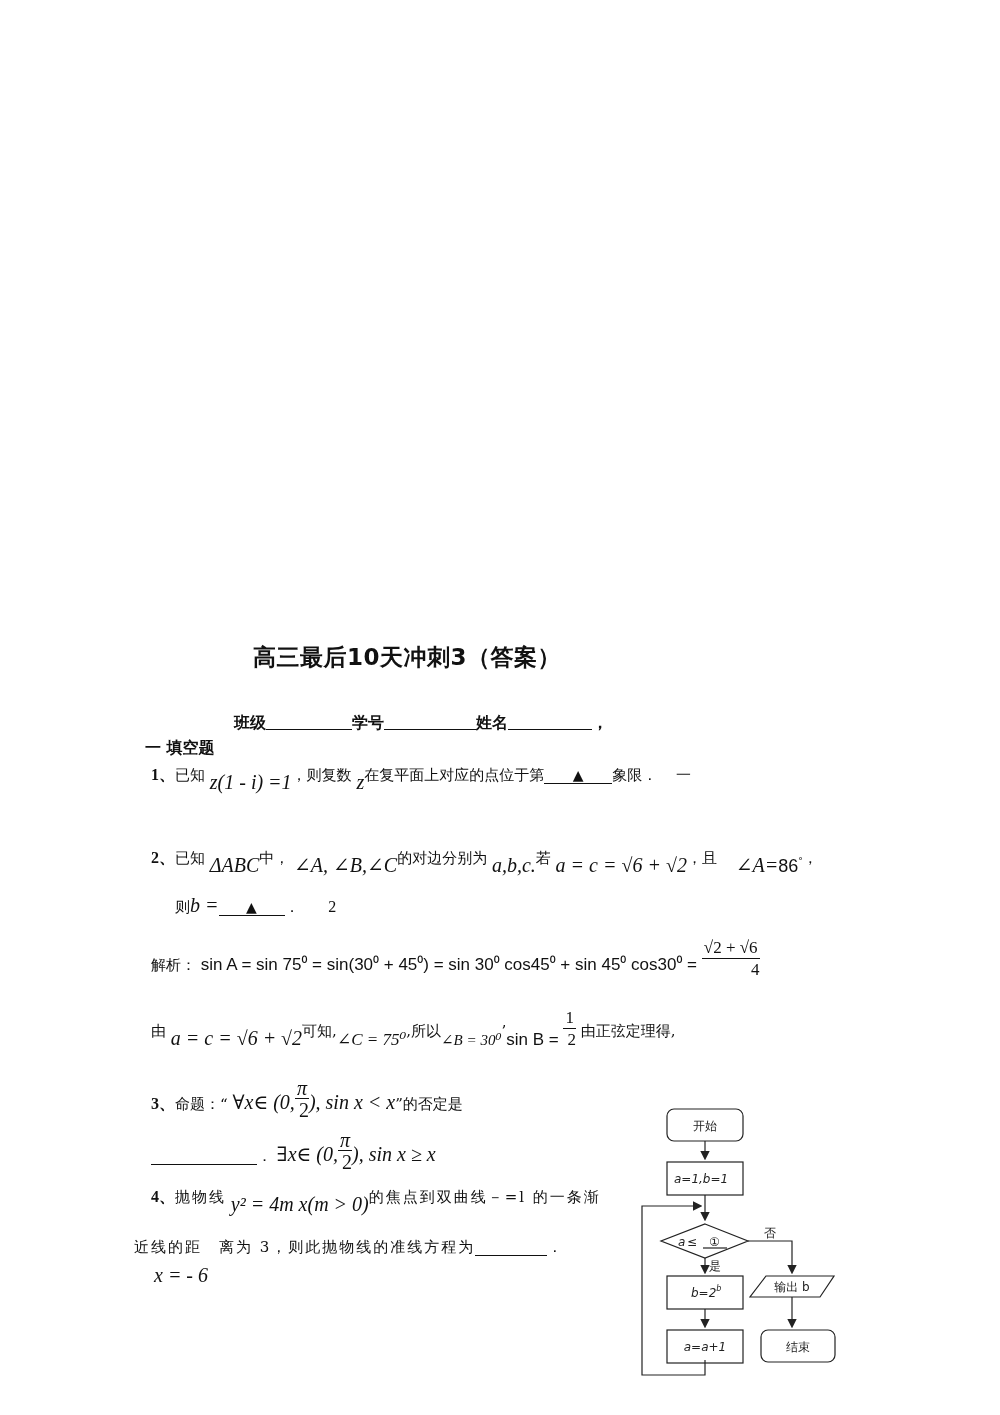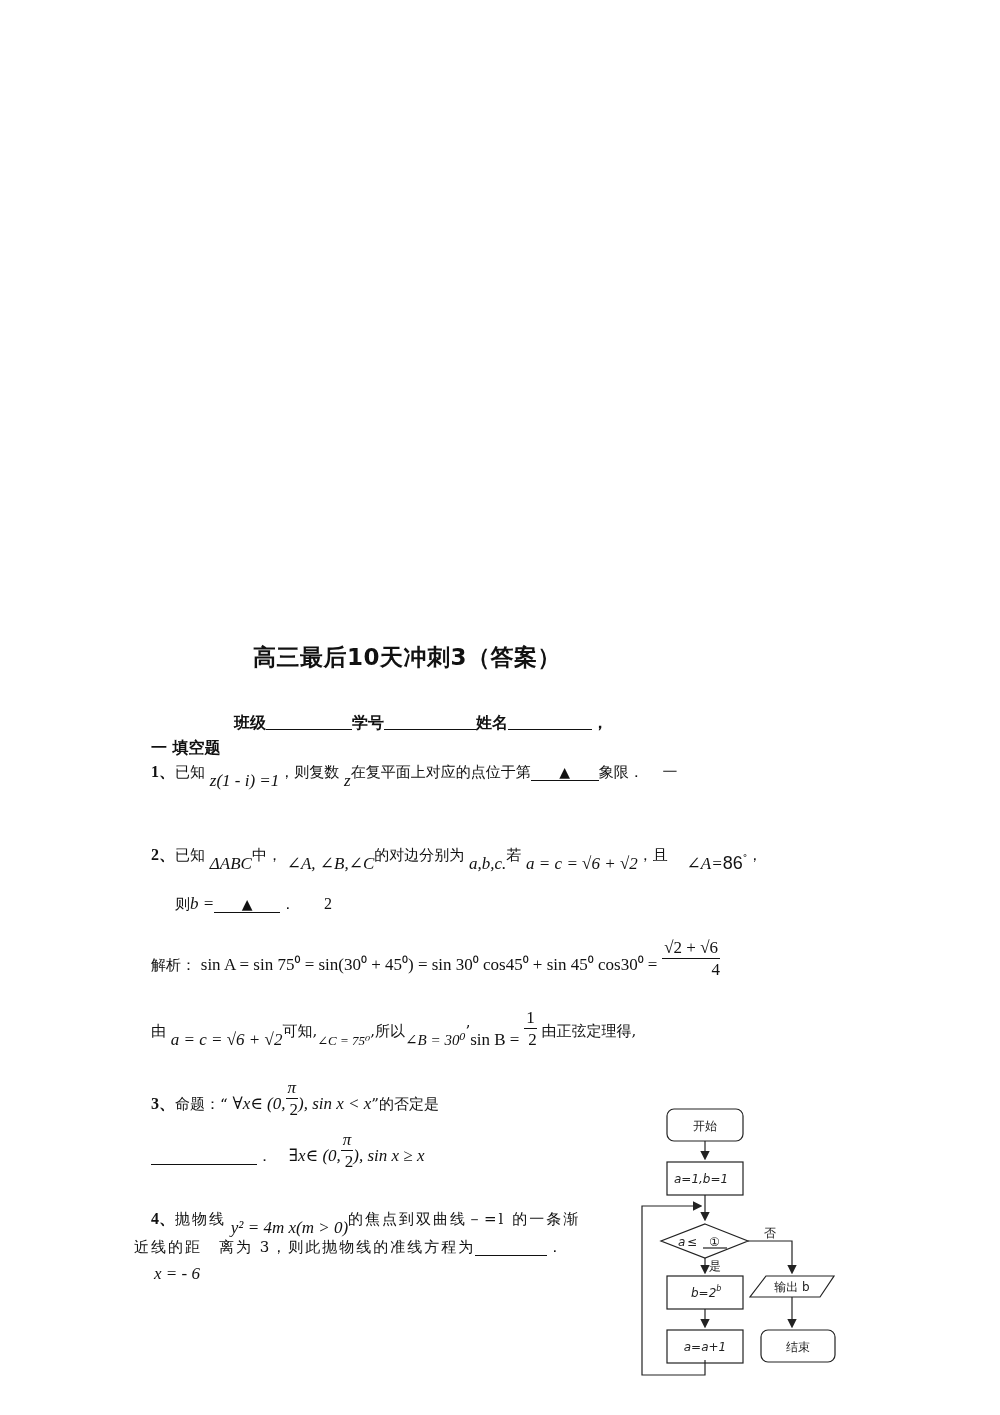--- a/index.html
+++ b/index.html
@@ -4,25 +4,25 @@
   <style>
     html, body { margin: 0; padding: 0; }
     body {
       width: 1000px; height: 1415px; background: #ffffff; position: relative; overflow: hidden;
       color: #111; font-family: "DejaVu Serif", "Liberation Serif", serif;
     }
     .abs { position: absolute; white-space: nowrap; }
     .title { left: 229px; top: 642px; font-family: "DejaVu Sans", "Liberation Sans", sans-serif; font-weight: bold; font-size: 23px; letter-spacing: 0.5px; margin-left: 24px; }
     .info { left: 234px; top: 713px; font-family: "DejaVu Sans", "Liberation Sans", sans-serif; font-weight: bold; font-size: 16px; text-align: right; }
     .info .blank { display: inline-block; border-bottom: 1.5px solid #111; height: 16px; vertical-align: -2px; }
-    .section { left: 151px; top: 738px; font-family: "DejaVu Sans", "Liberation Sans", sans-serif; font-weight: bold; font-size: 16px; }
+    .section { left: 145px; top: 738px; font-family: "DejaVu Sans", "Liberation Sans", sans-serif; font-weight: bold; font-size: 16px; }
     .q { font-size: 15px; }
     .qnum { font-weight: bold; font-family: "Liberation Serif", serif; font-size: 16px; }
-    .m { font-family: "Liberation Serif", "DejaVu Serif", serif; font-style: italic; font-size: 17px; }
-    .mu { font-family: Liberation Serif, serif; font-size: 17px; text-align: right; }
+    .m { font-family: "Liberation Serif", "DejaVu Serif", serif; font-style: italic; font-size: 20px; }
+    .mu { font-family: Liberation Sans, sans-serif; font-size: 17px; text-align: right; }
     .msans { font-family: "Liberation Sans", sans-serif; font-size: 18px; }
     .low { position: relative; top: 9px; }
     .sup { font-size: 9px; vertical-align: 8px; }
     .tri-blank { display: inline-block; border-bottom: 1.5px solid #111; text-align: center; font-size: 14px; line-height: 15px; }
     .ans { font-family: "Liberation Serif", serif; font-size: 16px; }
     .frac { display: inline-block; vertical-align: middle; text-align: right; font-family: "Liberation Serif", serif; }
     .frac .num { display: block; border-bottom: 1px solid #111; padding: 0 2px; line-height: 20px; }
     .frac .den { display: block; line-height: 22px; }
     .fc-text { font-family: "DejaVu Sans", "Liberation Sans", sans-serif; font-size: 12px; fill: #222; }
     .fc-it { font-family: "DejaVu Sans", "Liberation Sans", sans-serif; font-size: 12px; font-style: italic; fill: #222; }
@@ -59,35 +59,35 @@
 </div>
 
 <div class="abs q" style="left:151px; top:950px;">
   <span>解析：</span>
   <span class="mu">sin A = sin 75⁰ = sin(30⁰ + 45⁰) = sin 30⁰ cos45⁰ + sin 45⁰ cos30⁰ =</span>
   <span class="frac mu" style="margin-top:-12px"><span class="num">√2 + √6</span><span class="den">4</span></span>
 </div>
 
 <div class="abs q" style="left:151px; top:1012px;">
   <span>由</span>
-  <span class="m low">a = c = √6 + √2</span><span>可知,</span><span class="m low" style="font-size:13px">∠C = 75⁰</span><span>,所以</span><span class="m low" style="font-size:15px">∠B = 30⁰</span><span>’</span><span class="mu low">sin B =</span>
+  <span class="m low">a = c = √6 + √2</span><span>可知,</span><span class="m low" style="font-size:17px">∠C = 75⁰</span><span>,所以</span><span class="m low" style="font-size:15px">∠B = 30⁰</span><span>’</span><span class="mu low">sin B =</span>
   <span class="frac mu" style="margin-top:-4px"><span class="num">1</span><span class="den">2</span></span>
   <span>由正弦定理得,</span>
 </div>
 
 <div class="abs q" style="left:151px; top:1088px;">
   <span class="qnum">3、</span><span>命题：“</span>
   <span class="m">∀x∈ (0,</span><span class="frac m" style="margin-top:-10px"><span class="num">π</span><span class="den" style="font-style:normal">2</span></span><span class="m">), sin x &lt; x</span><span>”的否定是</span>
 </div>
 <div class="abs q" style="left:151px; top:1140px;">
   <span class="tri-blank" style="width:106px">&nbsp;</span><span>．</span>
-  <span style="margin-left:12px" class="m">∃x∈ (0,</span><span class="frac m" style="margin-top:-10px"><span class="num">π</span><span class="den" style="font-style:normal">2</span></span><span class="m">), sin x ≥ x</span>
+  <span style="" class="m">∃x∈ (0,</span><span class="frac m" style="margin-top:-10px"><span class="num">π</span><span class="den" style="font-style:normal">2</span></span><span class="m">), sin x ≥ x</span>
 </div>
 
-<div class="abs q" style="left:151px; top:1209px;">
+<div class="abs q" style="left:151px; top:1184px;">
   <span class="qnum">4、</span><span style="letter-spacing:2px">抛物线</span>
   <span class="m low">y² = 4m x(m &gt; 0)</span><span style="letter-spacing:2px">的焦点到双曲线－=l 的一条渐</span>
 </div>
 <div class="abs q" style="left:134px; top:1238px;">
   <span style="letter-spacing:2px">近线的距　离为 3，则此抛物线的准线方程为</span><span class="tri-blank" style="width:72px">&nbsp;</span><span>．</span>
 </div>
 <div class="abs m" style="left:154px; top:1264px;">x = - 6</div>
 
 <svg class="abs" style="left:630px; top:1100px;" width="230" height="290" viewBox="0 0 230 290">
   <defs>

